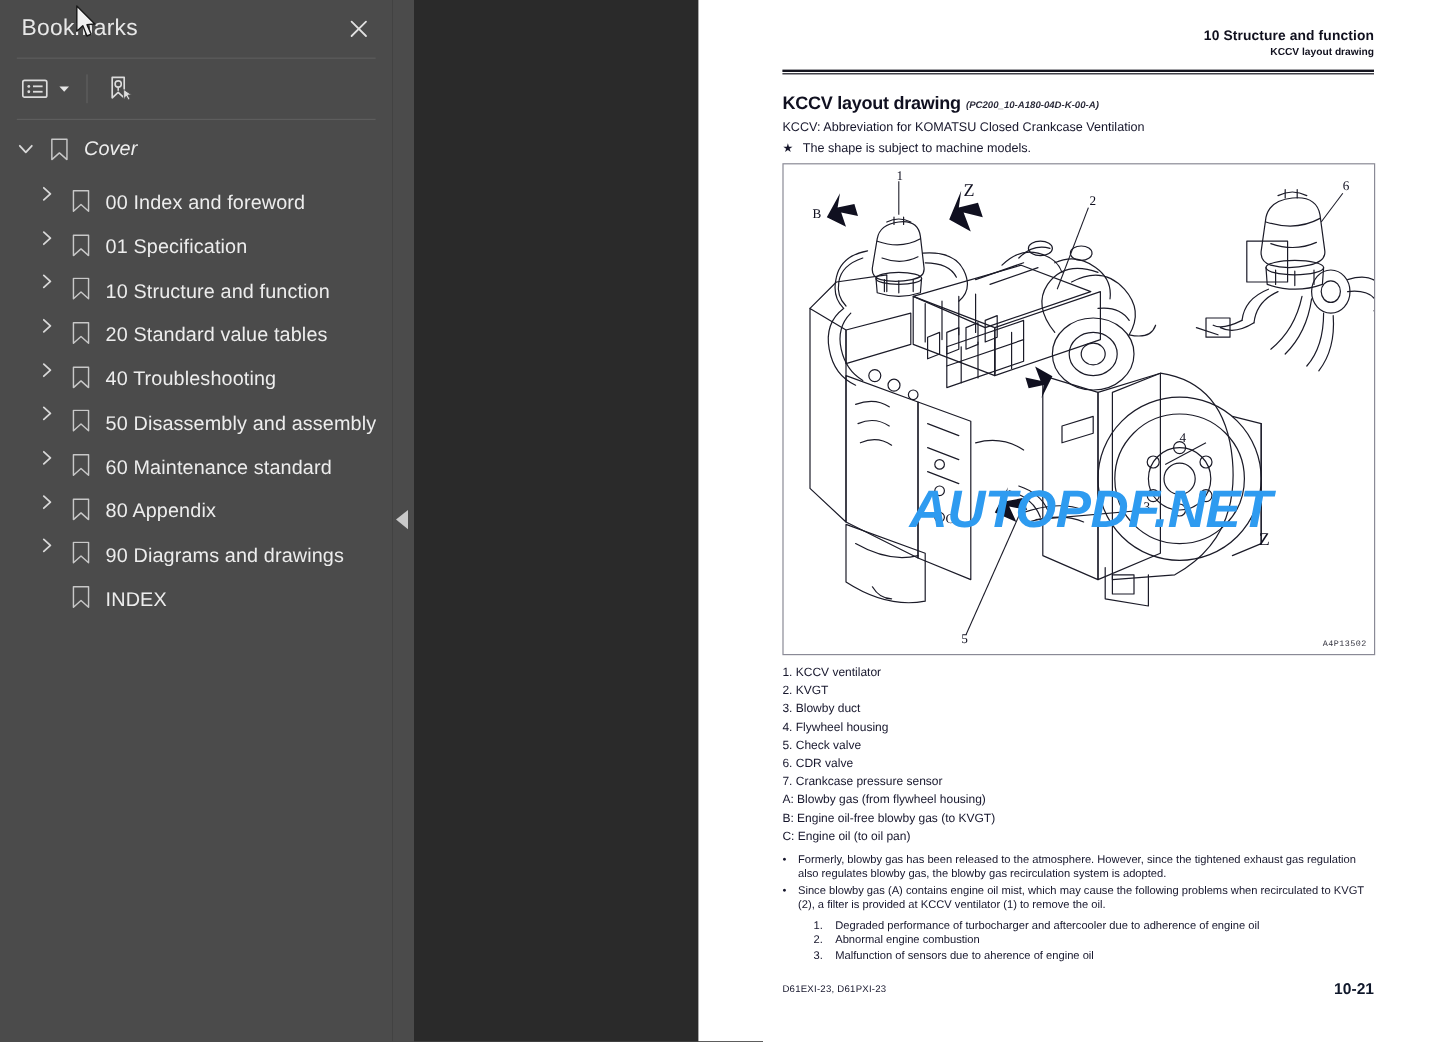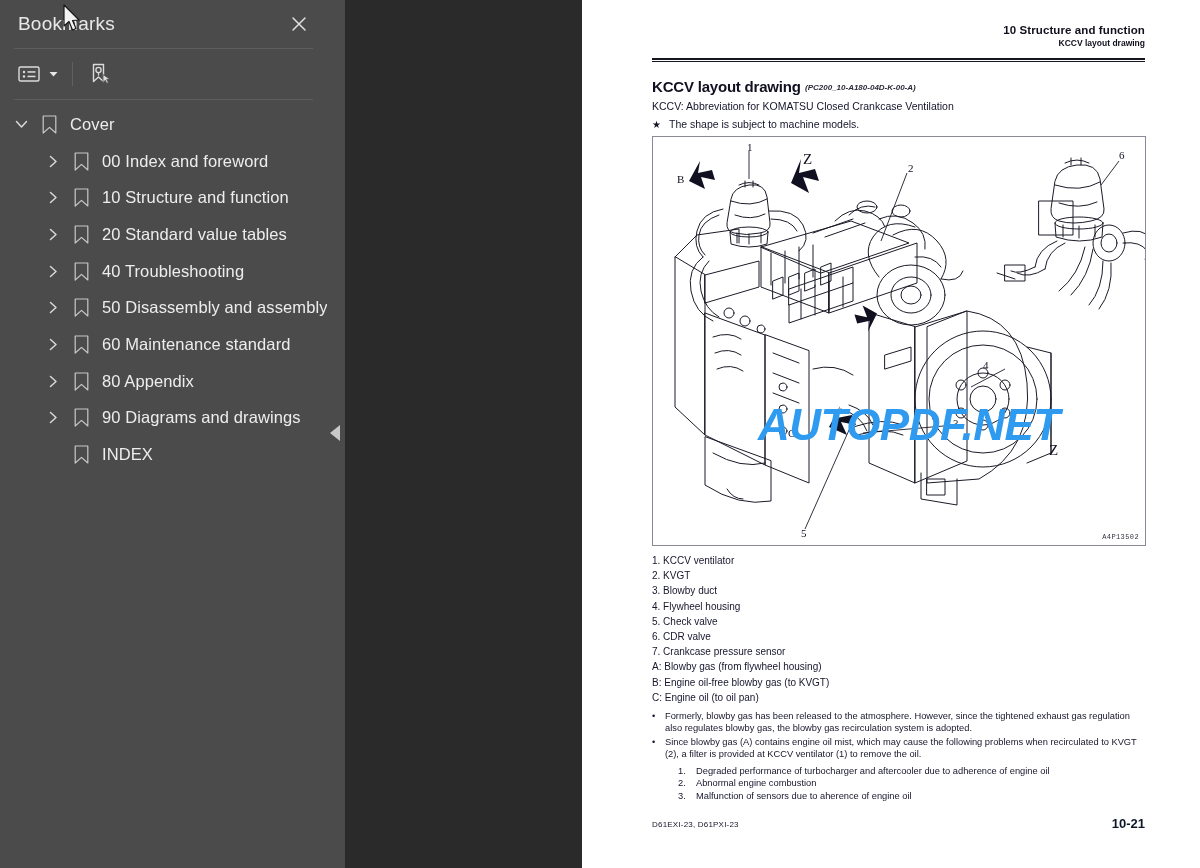--- a/index.html
+++ b/index.html
@@ -92,22 +92,22 @@
     color: #c8c8c8;
     flex: 0 0 26px;
   }
   .node-label {
     font-size: 16.5px;
     color: #ededed;
     margin-left: 8px;
     white-space: nowrap;
     letter-spacing: .1px;
   }
-  .node.level1 { padding-left: 6px; }
-  .node.level2 { padding-left: 38px; }
+  .node.level1 { padding-left: 6px; font-style: italic; }
+  .node.level2 { padding-left: 24px; align-items: flex-end; }
 
   
   .gutter {
     width: 18px; height: 868px;
     background: #4b4b4b;
     flex: 0 0 18px;
     position: relative;
   }
   .collapse-handle {
     position: absolute;
@@ -337,20 +337,33 @@
           <span class="twisty">
             <svg width="11" height="13" viewBox="0 0 11 13">
               <path d="M2.5 1.5 L8 6.5 L2.5 11.5" stroke="currentColor" stroke-width="1.5" fill="none" stroke-linecap="round" stroke-linejoin="round"></path>
             </svg>
           </span>
           <span class="bmk-icon">
             <svg width="15" height="19" viewBox="0 0 15 19">
               <path d="M1.2 1 h12.6 v17 l-6.3 -5.6 l-6.3 5.6 z" stroke="currentColor" stroke-width="1.2" fill="none" stroke-linejoin="round"></path>
             </svg>
           </span>
+          <span class="node-label">01 Specification</span>
+        </div>
+        <div class="node level2">
+          <span class="twisty">
+            <svg width="11" height="13" viewBox="0 0 11 13">
+              <path d="M2.5 1.5 L8 6.5 L2.5 11.5" stroke="currentColor" stroke-width="1.5" fill="none" stroke-linecap="round" stroke-linejoin="round"></path>
+            </svg>
+          </span>
+          <span class="bmk-icon">
+            <svg width="15" height="19" viewBox="0 0 15 19">
+              <path d="M1.2 1 h12.6 v17 l-6.3 -5.6 l-6.3 5.6 z" stroke="currentColor" stroke-width="1.2" fill="none" stroke-linejoin="round"></path>
+            </svg>
+          </span>
           <span class="node-label">10 Structure and function</span>
         </div>
         <div class="node level2">
           <span class="twisty">
             <svg width="11" height="13" viewBox="0 0 11 13">
               <path d="M2.5 1.5 L8 6.5 L2.5 11.5" stroke="currentColor" stroke-width="1.5" fill="none" stroke-linecap="round" stroke-linejoin="round"></path>
             </svg>
           </span>
           <span class="bmk-icon">
             <svg width="15" height="19" viewBox="0 0 15 19">

